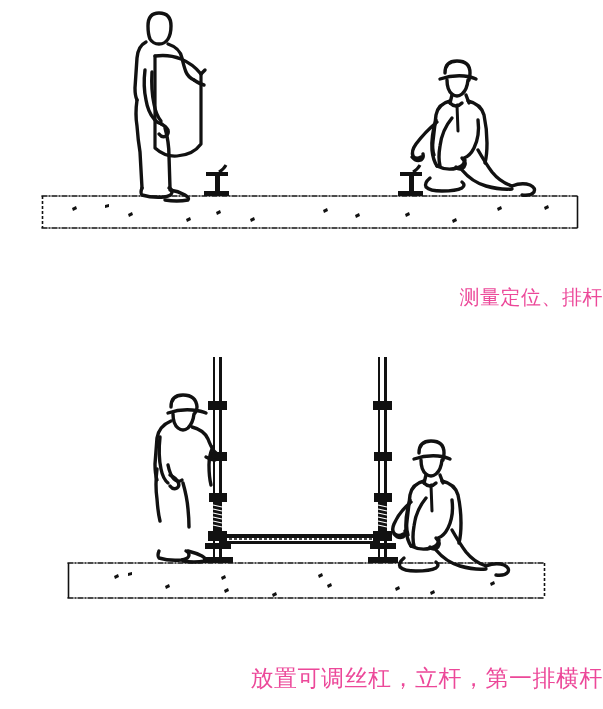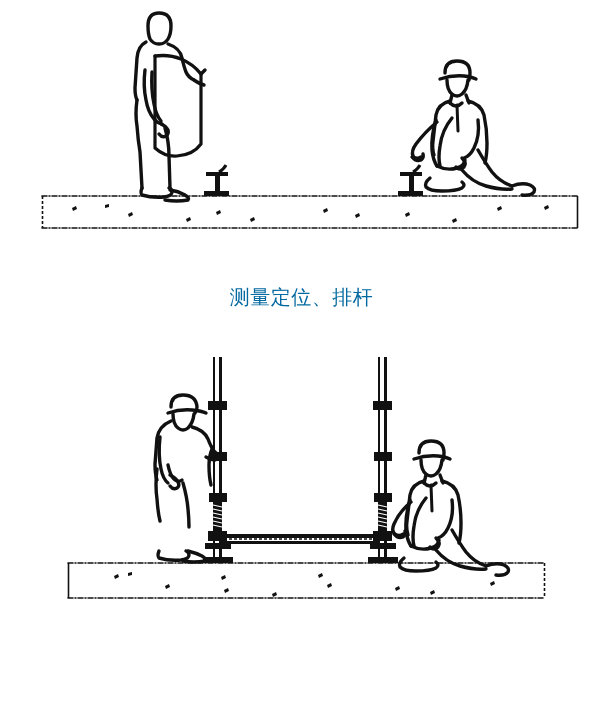--- a/index.html
+++ b/index.html
@@ -26,22 +26,22 @@
     left: 0;
     width: 603px;
   }
   #panel-top { top: 0; height: 245px; }
   #panel-bottom { top: 345px; height: 265px; }
 
   .caption {
     position: absolute;
     left: 0;
     width: 603px;
-    text-align: center;
-    color: #0369a1;
+    text-align: right;
+    color: #ec4899;
     font-family: "Liberation Serif", "DejaVu Serif", serif;
     letter-spacing: 0.5px;
     white-space: nowrap;
   }
   #caption-top {
     top: 283px;
     font-size: 20px;
     line-height: 28px;
   }
   #caption-bottom {
@@ -280,14 +280,15 @@
         <path d="M436 193 q5 5 2 9 q-4 4 -8 0"></path>
 
         <path d="M452 185 q8 14 14 22 q8 10 20 14"></path>
         <path d="M436 205 q10 12 24 16 q14 4 26 3"></path>
         <path d="M486 221 q10 -4 18 -1 q6 3 4 7 q-3 4 -12 3"></path>
         <path d="M404 213 q-6 5 -4 9 q4 4 16 4 q14 0 20 -3 q4 -3 0 -6"></path>
       </g>
     </svg>
   </div>
 
+  <div class="caption" id="caption-bottom">放置可调丝杠，立杆，第一排横杆</div>
 
 </div>
 
 </body></html>

